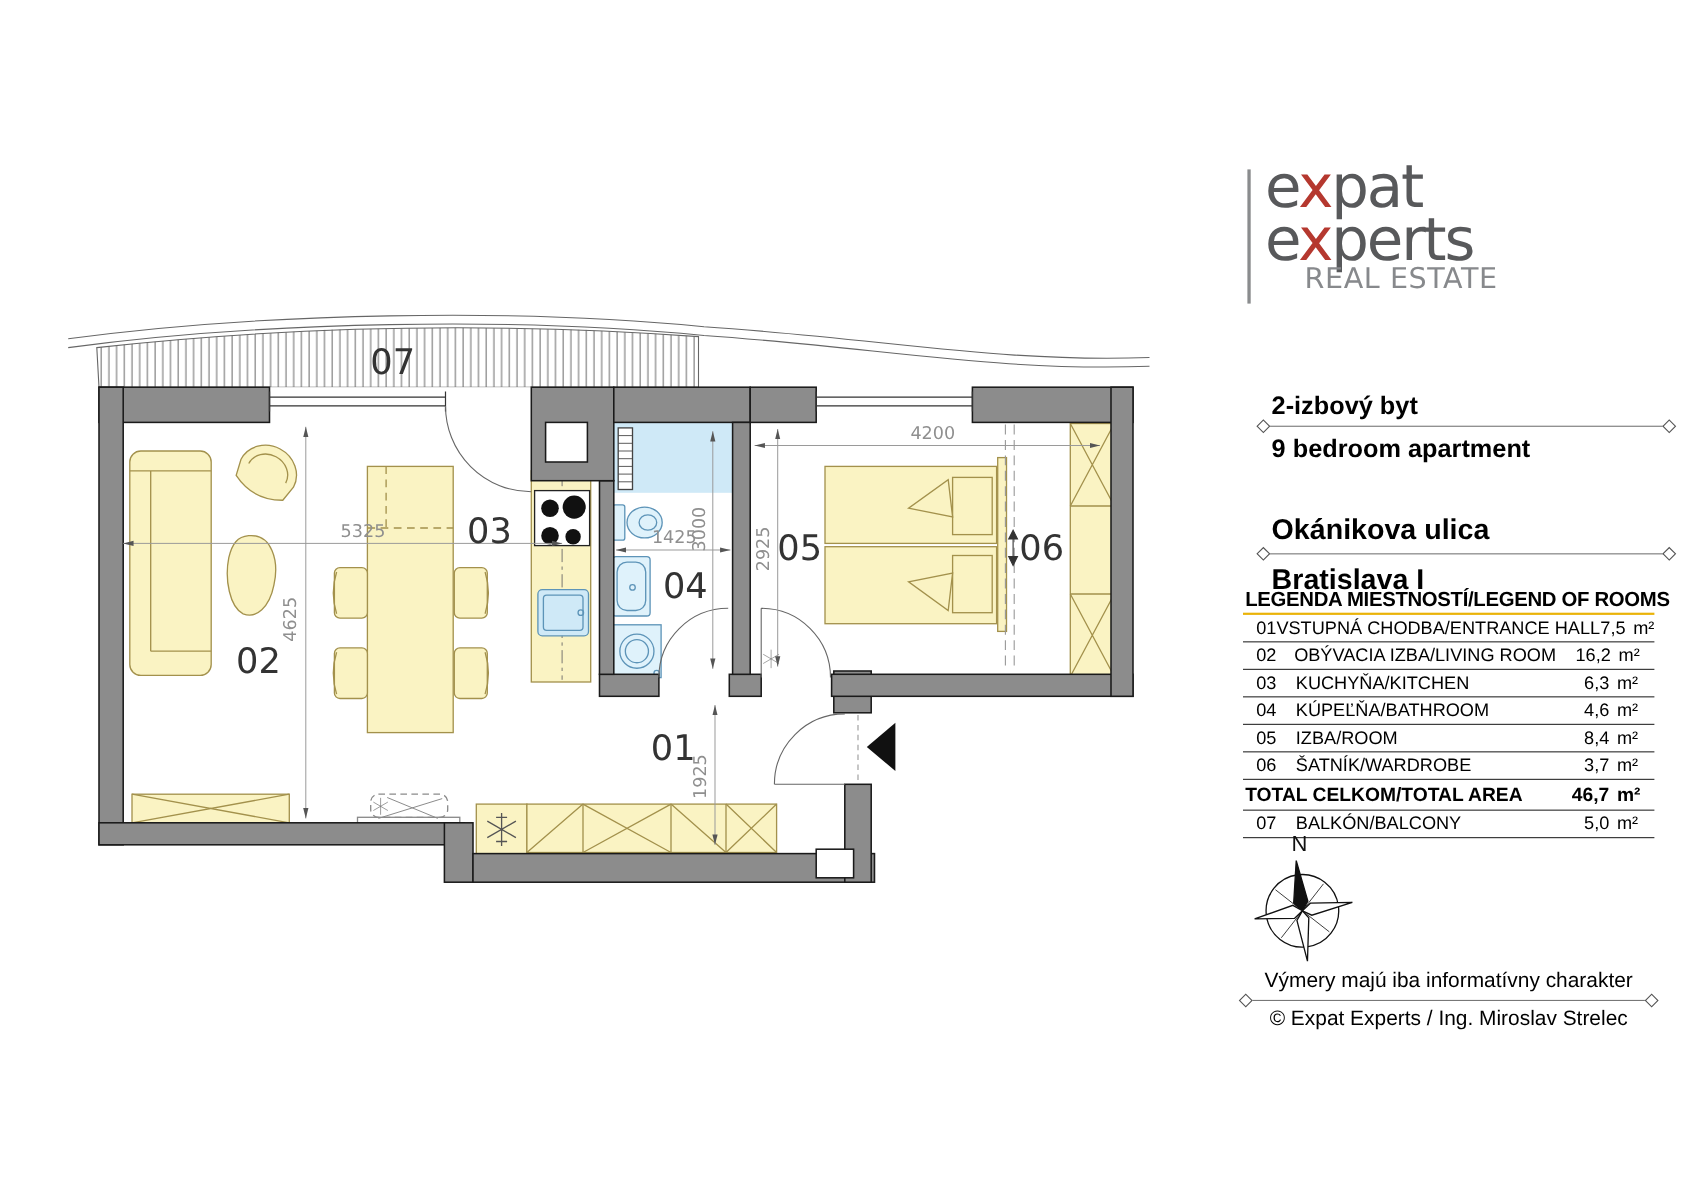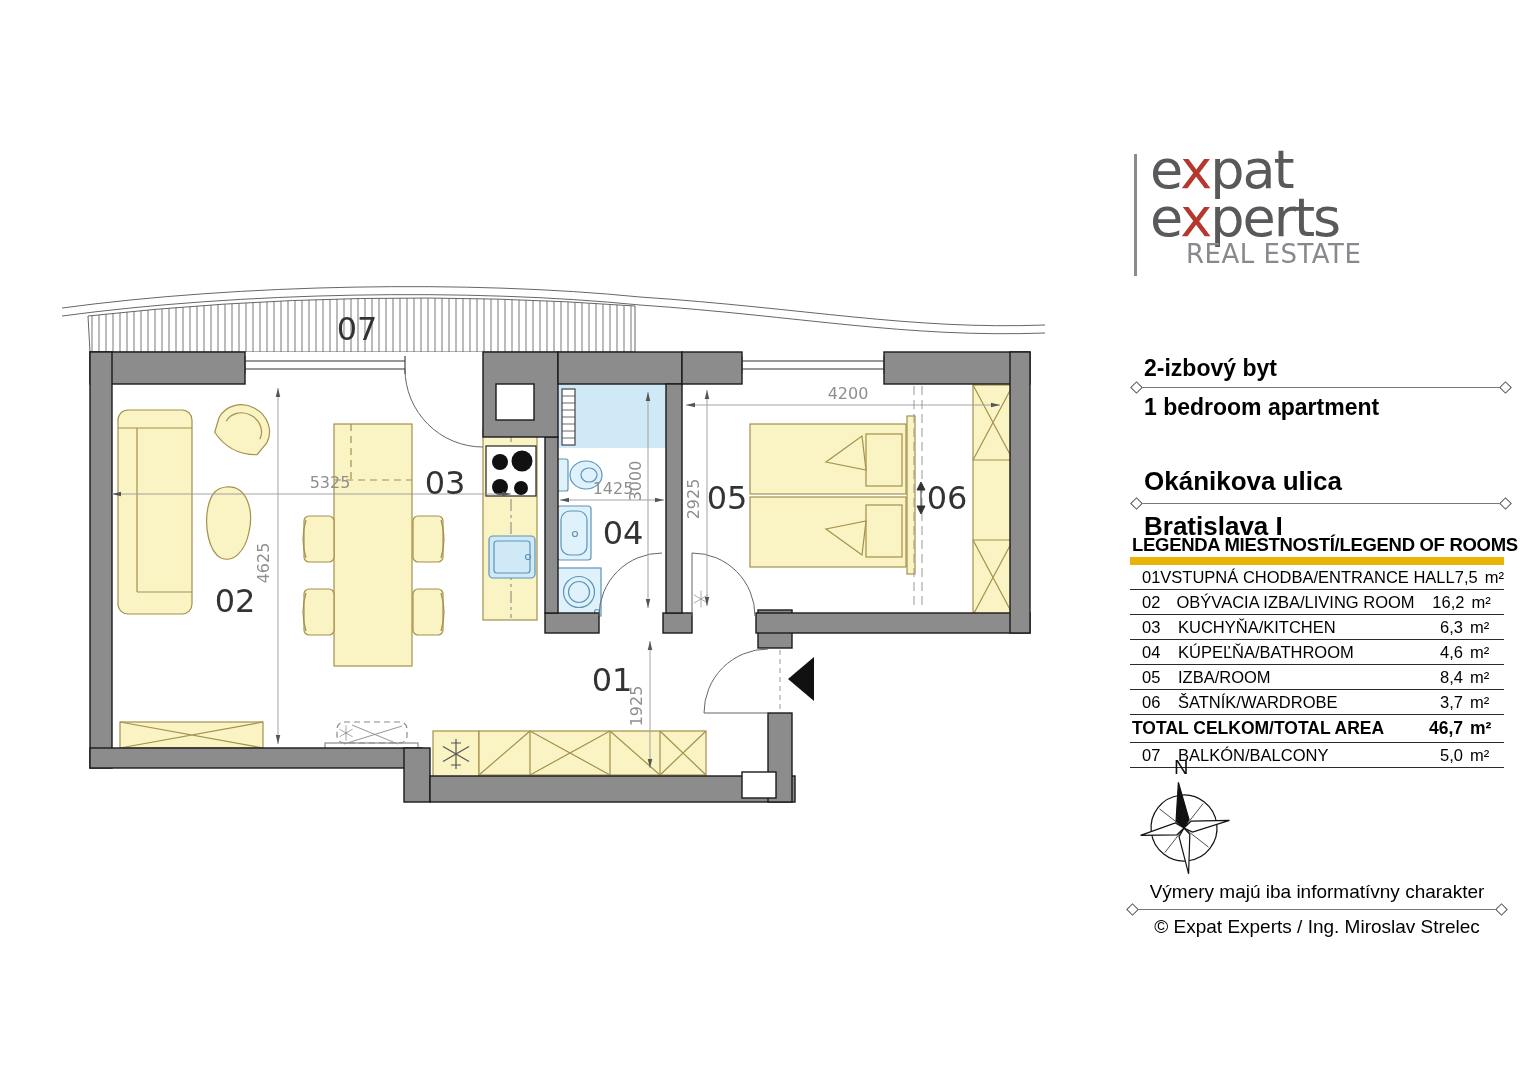--- a/index.html
+++ b/index.html
@@ -8,31 +8,31 @@
   .plan-svg{position:absolute;left:0;top:0;}
   
   .panel{position:absolute;left:1128px;top:0;width:378px;height:1080px;}
   .logo{position:absolute;top:146px;left:6px;width:260px;}
   .logo-bar{position:absolute;left:0;top:8px;width:3px;height:122px;background:#8a8c8e;}
   .logo-words{margin-left:16px;font-family:"DejaVu Sans",sans-serif;font-size:54px;
               line-height:.88;color:#58595b;letter-spacing:-2px;}
   .logo-words .rx{color:#b5382f;}
   .logo-sub{margin-left:52px;margin-top:0;font-family:"DejaVu Sans",sans-serif;
             font-size:26px;color:#87898c;letter-spacing:.5px;line-height:1;}
-  .tblock{position:absolute;left:4px;width:378px;}
+  .tblock{position:absolute;left:16px;width:378px;}
   .t1{top:354px;} .t2{top:448px;margin-top:16px;}
   .t-line{font-weight:bold;color:#000;padding-left:12px;white-space:nowrap;}
   .t1 .t-line{font-size:23px;line-height:28px;}
   .t2 .t-line{font-size:26px;line-height:34px;}
   .divider{display:flex;align-items:center;height:9px;margin:1px 0;}
   .dmd{width:7px;height:7px;border:1px solid #555;background:#fff;transform:rotate(45deg);flex:none;}
   .ln{flex:1;border-top:1px solid #777;margin:0 -2px;}
   
   .legend{position:absolute;top:533px;left:2px;width:374px;color:#000;}
-  .lg-title{font-weight:bold;font-size:18.5px;line-height:24px;border-bottom:8px solid #eab308;
+  .lg-title{font-weight:bold;font-size:18.5px;line-height:24px;border-bottom:2px solid #eab308;
             padding-left:2px;letter-spacing:-.3px;white-space:nowrap;}
   .lg-row{display:flex;align-items:baseline;border-bottom:1px solid #2a2a2a;
           font-size:16.5px;line-height:24px;height:24px;white-space:nowrap;}
   .c-id{width:36px;padding-left:12px;}
   .c-name{flex:1;}
   .c-area{width:52px;text-align:right;}
   .c-unit{width:34px;padding-left:7px;}
   .lg-row.total{font-weight:bold;font-size:17.5px;height:27px;line-height:27px;}
   
   .footer{position:absolute;top:880px;left:0;width:378px;text-align:center;color:#000;}
@@ -270,21 +270,21 @@
     <div class="logo-sub">REAL ESTATE</div>
   </div>
 
   <div class="tblock t1">
     <div class="t-line">2-izbový byt</div>
     <div class="divider">
       <span class="dmd"></span>
       <span class="ln"></span>
       <span class="dmd"></span>
     </div>
-    <div class="t-line">1 bedroom apartment</div>
+    <div class="t-line">9 bedroom apartment</div>
   </div>
 
   <div class="tblock t2">
     <div class="t-line">Okánikova ulica</div>
     <div class="divider">
       <span class="dmd"></span>
       <span class="ln"></span>
       <span class="dmd"></span>
     </div>
     <div class="t-line">Bratislava I</div>

